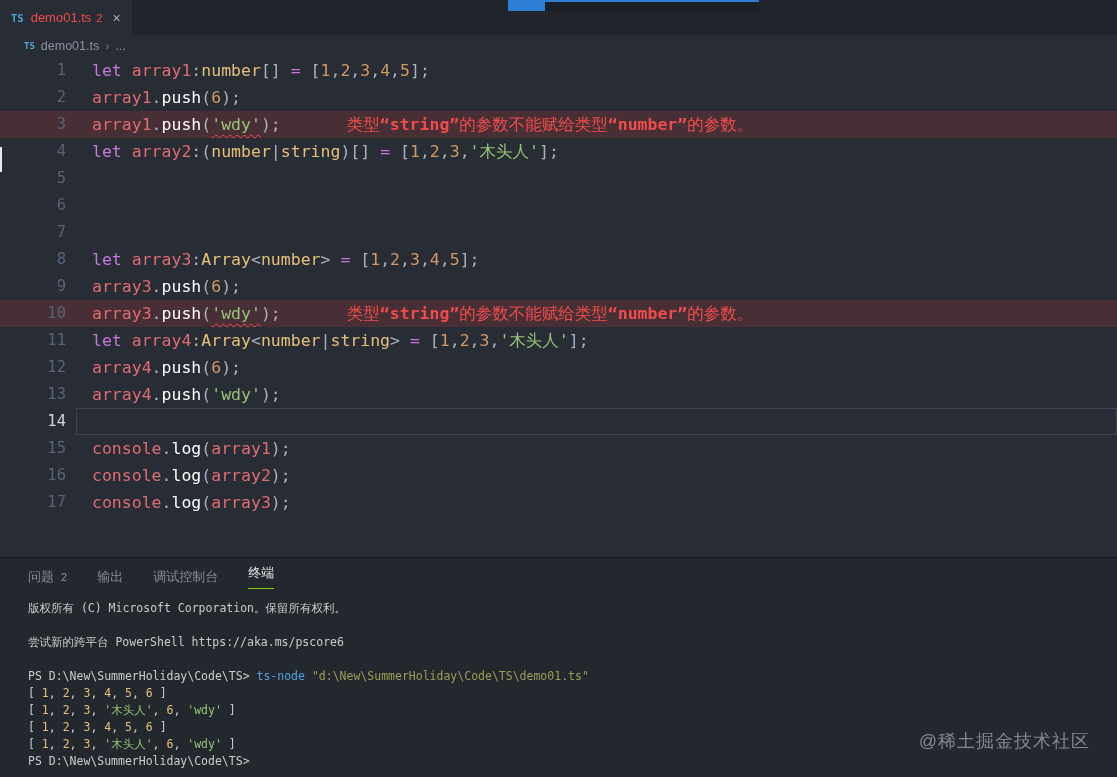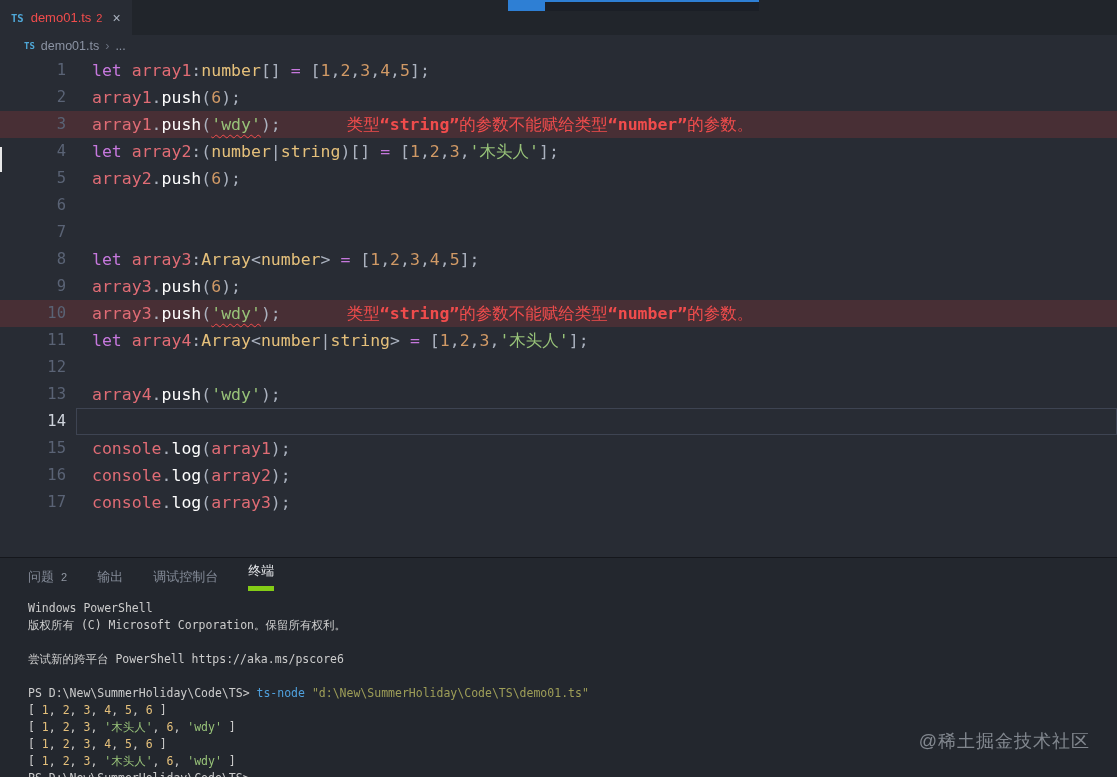--- a/index.html
+++ b/index.html
@@ -38,21 +38,21 @@
   .tk-type{color:#e5c07b;} .tk-str{color:#98c379;} .tk-num{color:#d19a66;}
   .tk-pun{color:#abb2bf;} .tk-op{color:#c678dd;} .tk-cls{color:#e06c75;}
   .tk-sq{color:#98c379;text-decoration:underline wavy #f14c4c 1px;text-underline-offset:4px;}
   .errlens{margin-left:66px;}
   .tk-em{color:#f14c4c;} .tk-emb{color:#f14c4c;font-weight:700;font-family:"DejaVu Sans Mono",monospace;}
 
   
   .panel{position:absolute;left:0;top:557px;right:0;bottom:0;background:#23272e;border-top:1px solid #15171c;}
   .panel-tabs{height:37px;display:flex;align-items:center;padding-left:28px;font-size:13px;color:#848b98;}
   .ptab{margin-right:30px;display:flex;align-items:baseline;cursor:pointer;}
-  .ptab.active span{color:#e6e8eb;border-bottom:5px solid #84cc16;padding-bottom:6px;}
+  .ptab.active span{color:#e6e8eb;border-bottom:1px solid #84cc16;padding-bottom:6px;}
   .pbadge{font-size:11px;color:#9198a3;margin-left:7px;}
   .terminal{padding:5px 0 0 28px;font-family:"DejaVu Sans Mono","Liberation Mono",monospace;
             font-size:11.5px;color:#cccccc;}
   .t-line{height:17px;line-height:17px;white-space:pre;}
   .tk-t{color:#cccccc;} .tk-cmd{color:#4fa0dd;} .tk-pstr{color:#9e9e58;}
   .tk-tnum{color:#e5c07b;} .tk-tstr{color:#98c379;}
 
   .watermark{position:absolute;top:729px;right:27px;font-size:18px;letter-spacing:1px;
              color:rgba(188,193,201,0.62);}
 </style>
@@ -81,28 +81,28 @@
     <span>...</span>
   </div>
 
   <div class="editor">
     <span class="activity-indicator"></span>
     <div id="editor-lines">
         <div class="code-line"><span class="gutter">1</span><span class="code"><span class="tk-kw">let </span><span class="tk-var">array1</span><span class="tk-pun">:</span><span class="tk-type">number</span><span class="tk-pun">[] </span><span class="tk-op">= </span><span class="tk-pun">[</span><span class="tk-num">1</span><span class="tk-pun">,</span><span class="tk-num">2</span><span class="tk-pun">,</span><span class="tk-num">3</span><span class="tk-pun">,</span><span class="tk-num">4</span><span class="tk-pun">,</span><span class="tk-num">5</span><span class="tk-pun">];</span></span></div>
         <div class="code-line"><span class="gutter">2</span><span class="code"><span class="tk-var">array1</span><span class="tk-pun">.</span><span class="tk-fn">push</span><span class="tk-pun">(</span><span class="tk-num">6</span><span class="tk-pun">);</span></span></div>
         <div class="code-line error-line"><span class="gutter">3</span><span class="code"><span class="tk-var">array1</span><span class="tk-pun">.</span><span class="tk-fn">push</span><span class="tk-pun">(</span><span class="tk-sq">'wdy'</span><span class="tk-pun">);</span><span class="errlens"><span class="tk-em">类型</span><span class="tk-emb">“string”</span><span class="tk-em">的参数不能赋给类型</span><span class="tk-emb">“number”</span><span class="tk-em">的参数。</span></span></span></div>
         <div class="code-line"><span class="gutter">4</span><span class="code"><span class="tk-kw">let </span><span class="tk-var">array2</span><span class="tk-pun">:(</span><span class="tk-type">number</span><span class="tk-pun">|</span><span class="tk-type">string</span><span class="tk-pun">)[] </span><span class="tk-op">= </span><span class="tk-pun">[</span><span class="tk-num">1</span><span class="tk-pun">,</span><span class="tk-num">2</span><span class="tk-pun">,</span><span class="tk-num">3</span><span class="tk-pun">,</span><span class="tk-str">'木头人'</span><span class="tk-pun">];</span></span></div>
-        <div class="code-line"><span class="gutter">5</span><span class="code"><span class="tk-var">array2</span><span class="tk-pun">.</span><span class="tk-fn">push</span><span class="tk-pun">(</span><span class="tk-num">6</span><span class="tk-pun">);</span></span></div>
+        <div class="code-line"><span class="gutter">5</span></div>
         <div class="code-line"><span class="gutter">6</span></div>
         <div class="code-line"><span class="gutter">7</span><span class="code"></span></div>
         <div class="code-line"><span class="gutter">8</span><span class="code"><span class="tk-kw">let </span><span class="tk-var">array3</span><span class="tk-pun">:</span><span class="tk-type">Array</span><span class="tk-pun">&lt;</span><span class="tk-type">number</span><span class="tk-pun">&gt; </span><span class="tk-op">= </span><span class="tk-pun">[</span><span class="tk-num">1</span><span class="tk-pun">,</span><span class="tk-num">2</span><span class="tk-pun">,</span><span class="tk-num">3</span><span class="tk-pun">,</span><span class="tk-num">4</span><span class="tk-pun">,</span><span class="tk-num">5</span><span class="tk-pun">];</span></span></div>
         <div class="code-line"><span class="gutter">9</span><span class="code"><span class="tk-var">array3</span><span class="tk-pun">.</span><span class="tk-fn">push</span><span class="tk-pun">(</span><span class="tk-num">6</span><span class="tk-pun">);</span></span></div>
         <div class="code-line error-line"><span class="gutter">10</span><span class="code"><span class="tk-var">array3</span><span class="tk-pun">.</span><span class="tk-fn">push</span><span class="tk-pun">(</span><span class="tk-sq">'wdy'</span><span class="tk-pun">);</span><span class="errlens"><span class="tk-em">类型</span><span class="tk-emb">“string”</span><span class="tk-em">的参数不能赋给类型</span><span class="tk-emb">“number”</span><span class="tk-em">的参数。</span></span></span></div>
         <div class="code-line"><span class="gutter">11</span><span class="code"><span class="tk-kw">let </span><span class="tk-var">array4</span><span class="tk-pun">:</span><span class="tk-type">Array</span><span class="tk-pun">&lt;</span><span class="tk-type">number</span><span class="tk-pun">|</span><span class="tk-type">string</span><span class="tk-pun">&gt; </span><span class="tk-op">= </span><span class="tk-pun">[</span><span class="tk-num">1</span><span class="tk-pun">,</span><span class="tk-num">2</span><span class="tk-pun">,</span><span class="tk-num">3</span><span class="tk-pun">,</span><span class="tk-str">'木头人'</span><span class="tk-pun">];</span></span></div>
-        <div class="code-line"><span class="gutter">12</span></div>
+        <div class="code-line"><span class="gutter">12</span><span class="code"><span class="tk-var">array4</span><span class="tk-pun">.</span><span class="tk-fn">push</span><span class="tk-pun">(</span><span class="tk-num">6</span><span class="tk-pun">);</span></span></div>
         <div class="code-line"><span class="gutter">13</span><span class="code"><span class="tk-var">array4</span><span class="tk-pun">.</span><span class="tk-fn">push</span><span class="tk-pun">(</span><span class="tk-str">'wdy'</span><span class="tk-pun">);</span></span></div>
         <div class="code-line current-line"><span class="gutter">14</span><span class="code"></span></div>
         <div class="code-line"><span class="gutter">15</span><span class="code"><span class="tk-cls">console</span><span class="tk-pun">.</span><span class="tk-fn">log</span><span class="tk-pun">(</span><span class="tk-var">array1</span><span class="tk-pun">);</span></span></div>
         <div class="code-line"><span class="gutter">16</span><span class="code"><span class="tk-cls">console</span><span class="tk-pun">.</span><span class="tk-fn">log</span><span class="tk-pun">(</span><span class="tk-var">array2</span><span class="tk-pun">);</span></span></div>
         <div class="code-line"><span class="gutter">17</span><span class="code"><span class="tk-cls">console</span><span class="tk-pun">.</span><span class="tk-fn">log</span><span class="tk-pun">(</span><span class="tk-var">array3</span><span class="tk-pun">);</span></span></div>
       </div>
   </div>
 
   <div class="panel">
     <div class="panel-tabs">
@@ -114,21 +114,20 @@
         <span>输出</span>
       </div>
       <div class="ptab">
         <span>调试控制台</span>
       </div>
       <div class="ptab active">
         <span>终端</span>
       </div>
     </div>
     <div class="terminal" id="terminal-lines">
-        <div class="t-line"><span class="tk-t">Windows PowerShell</span></div>
         <div class="t-line"><span class="tk-t">版权所有 (C) Microsoft Corporation。保留所有权利。</span></div>
         <div class="t-line"></div>
         <div class="t-line"><span class="tk-t">尝试新的跨平台 PowerShell https://aka.ms/pscore6</span></div>
         <div class="t-line"></div>
         <div class="t-line"><span class="tk-t">PS D:\New\SummerHoliday\Code\TS&gt; </span><span class="tk-cmd">ts-node</span><span class="tk-t"> </span><span class="tk-pstr">"d:\New\SummerHoliday\Code\TS\demo01.ts"</span></div>
         <div class="t-line"><span class="tk-t">[ </span><span class="tk-tnum">1</span><span class="tk-t">, </span><span class="tk-tnum">2</span><span class="tk-t">, </span><span class="tk-tnum">3</span><span class="tk-t">, </span><span class="tk-tnum">4</span><span class="tk-t">, </span><span class="tk-tnum">5</span><span class="tk-t">, </span><span class="tk-tnum">6</span><span class="tk-t"> ]</span></div>
         <div class="t-line"><span class="tk-t">[ </span><span class="tk-tnum">1</span><span class="tk-t">, </span><span class="tk-tnum">2</span><span class="tk-t">, </span><span class="tk-tnum">3</span><span class="tk-t">, </span><span class="tk-tstr">'木头人'</span><span class="tk-t">, </span><span class="tk-tnum">6</span><span class="tk-t">, </span><span class="tk-tstr">'wdy'</span><span class="tk-t"> ]</span></div>
         <div class="t-line"><span class="tk-t">[ </span><span class="tk-tnum">1</span><span class="tk-t">, </span><span class="tk-tnum">2</span><span class="tk-t">, </span><span class="tk-tnum">3</span><span class="tk-t">, </span><span class="tk-tnum">4</span><span class="tk-t">, </span><span class="tk-tnum">5</span><span class="tk-t">, </span><span class="tk-tnum">6</span><span class="tk-t"> ]</span></div>
         <div class="t-line"><span class="tk-t">[ </span><span class="tk-tnum">1</span><span class="tk-t">, </span><span class="tk-tnum">2</span><span class="tk-t">, </span><span class="tk-tnum">3</span><span class="tk-t">, </span><span class="tk-tstr">'木头人'</span><span class="tk-t">, </span><span class="tk-tnum">6</span><span class="tk-t">, </span><span class="tk-tstr">'wdy'</span><span class="tk-t"> ]</span></div>
         <div class="t-line"><span class="tk-t">PS D:\New\SummerHoliday\Code\TS&gt; </span></div>

